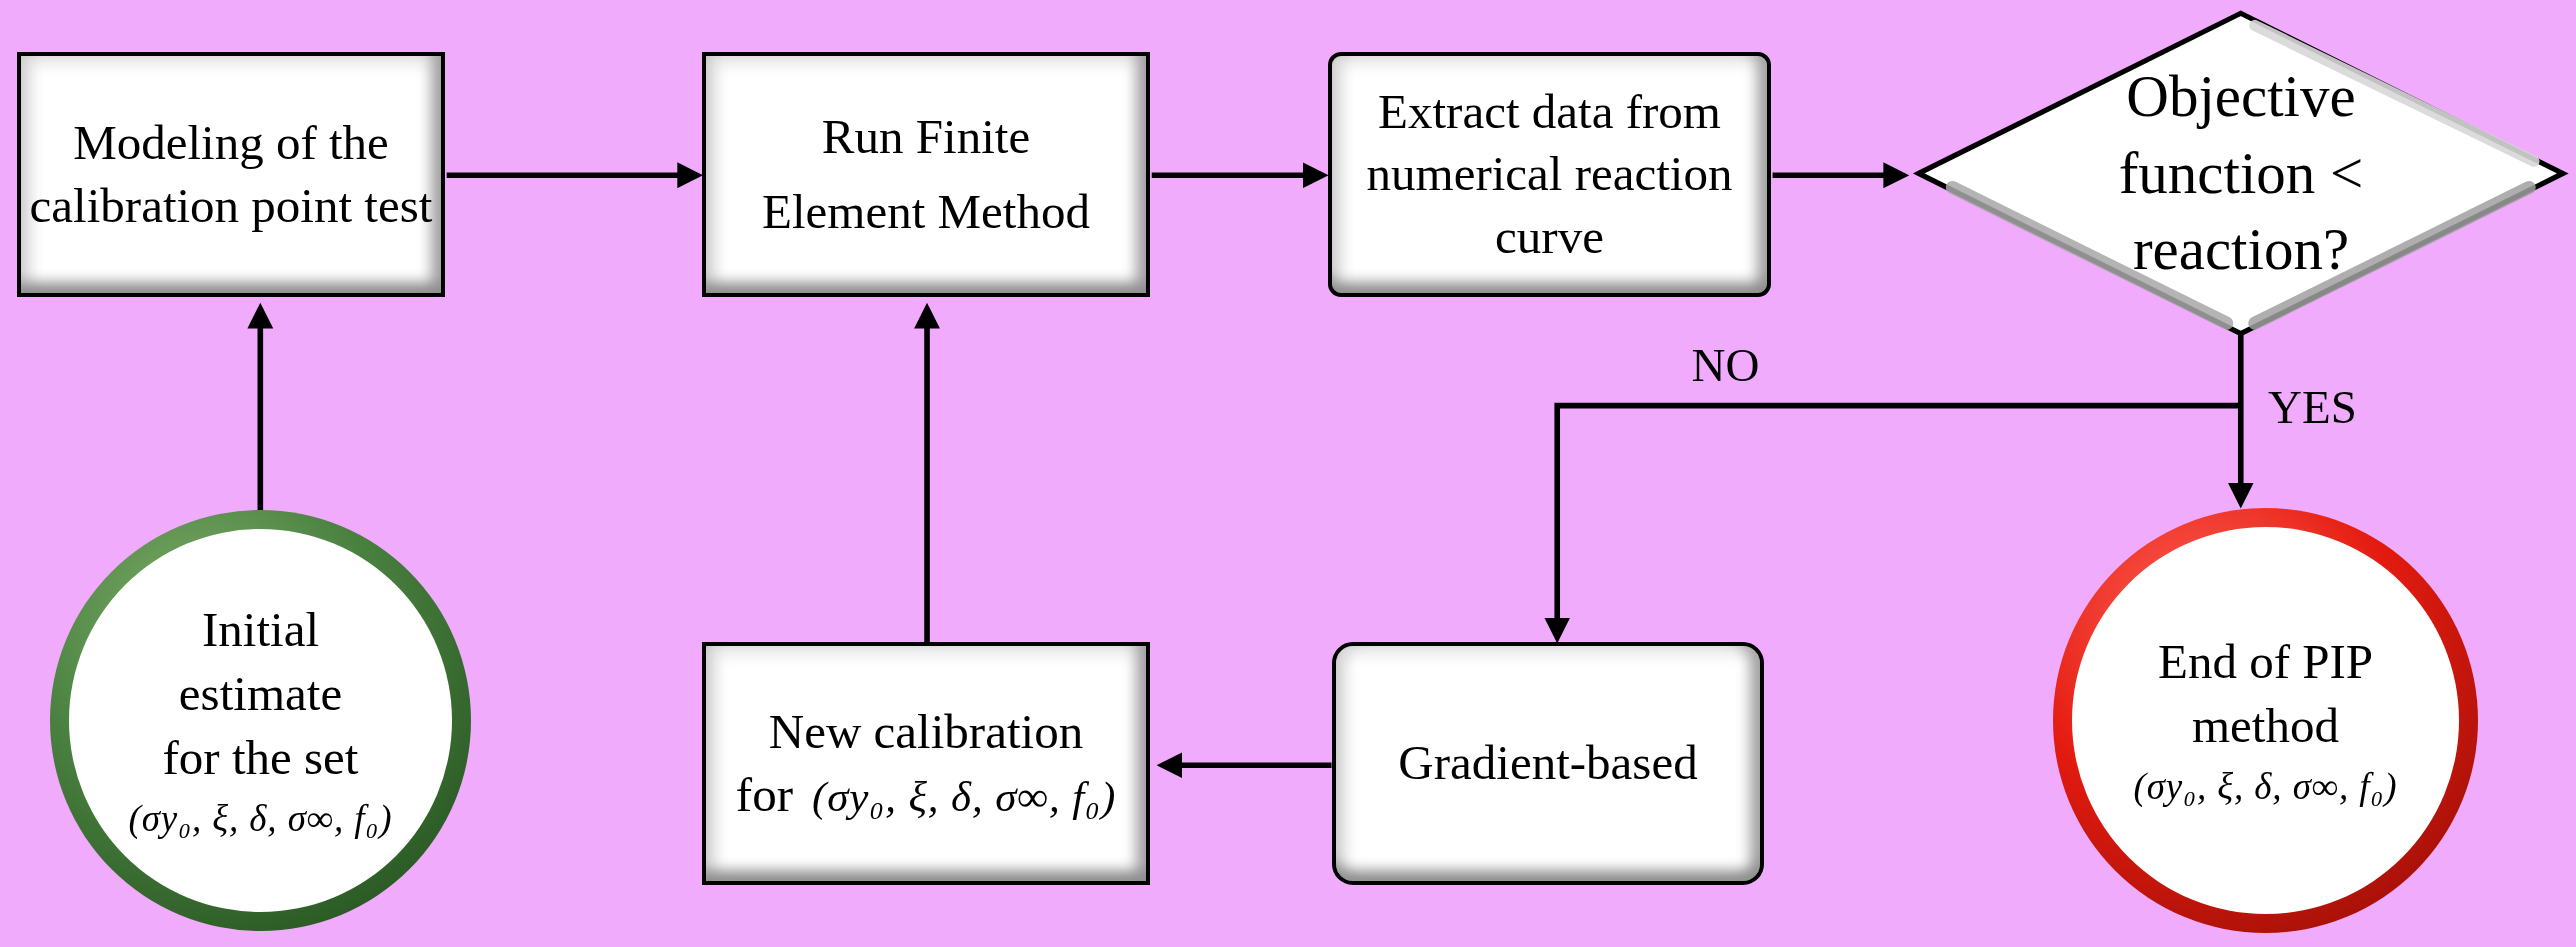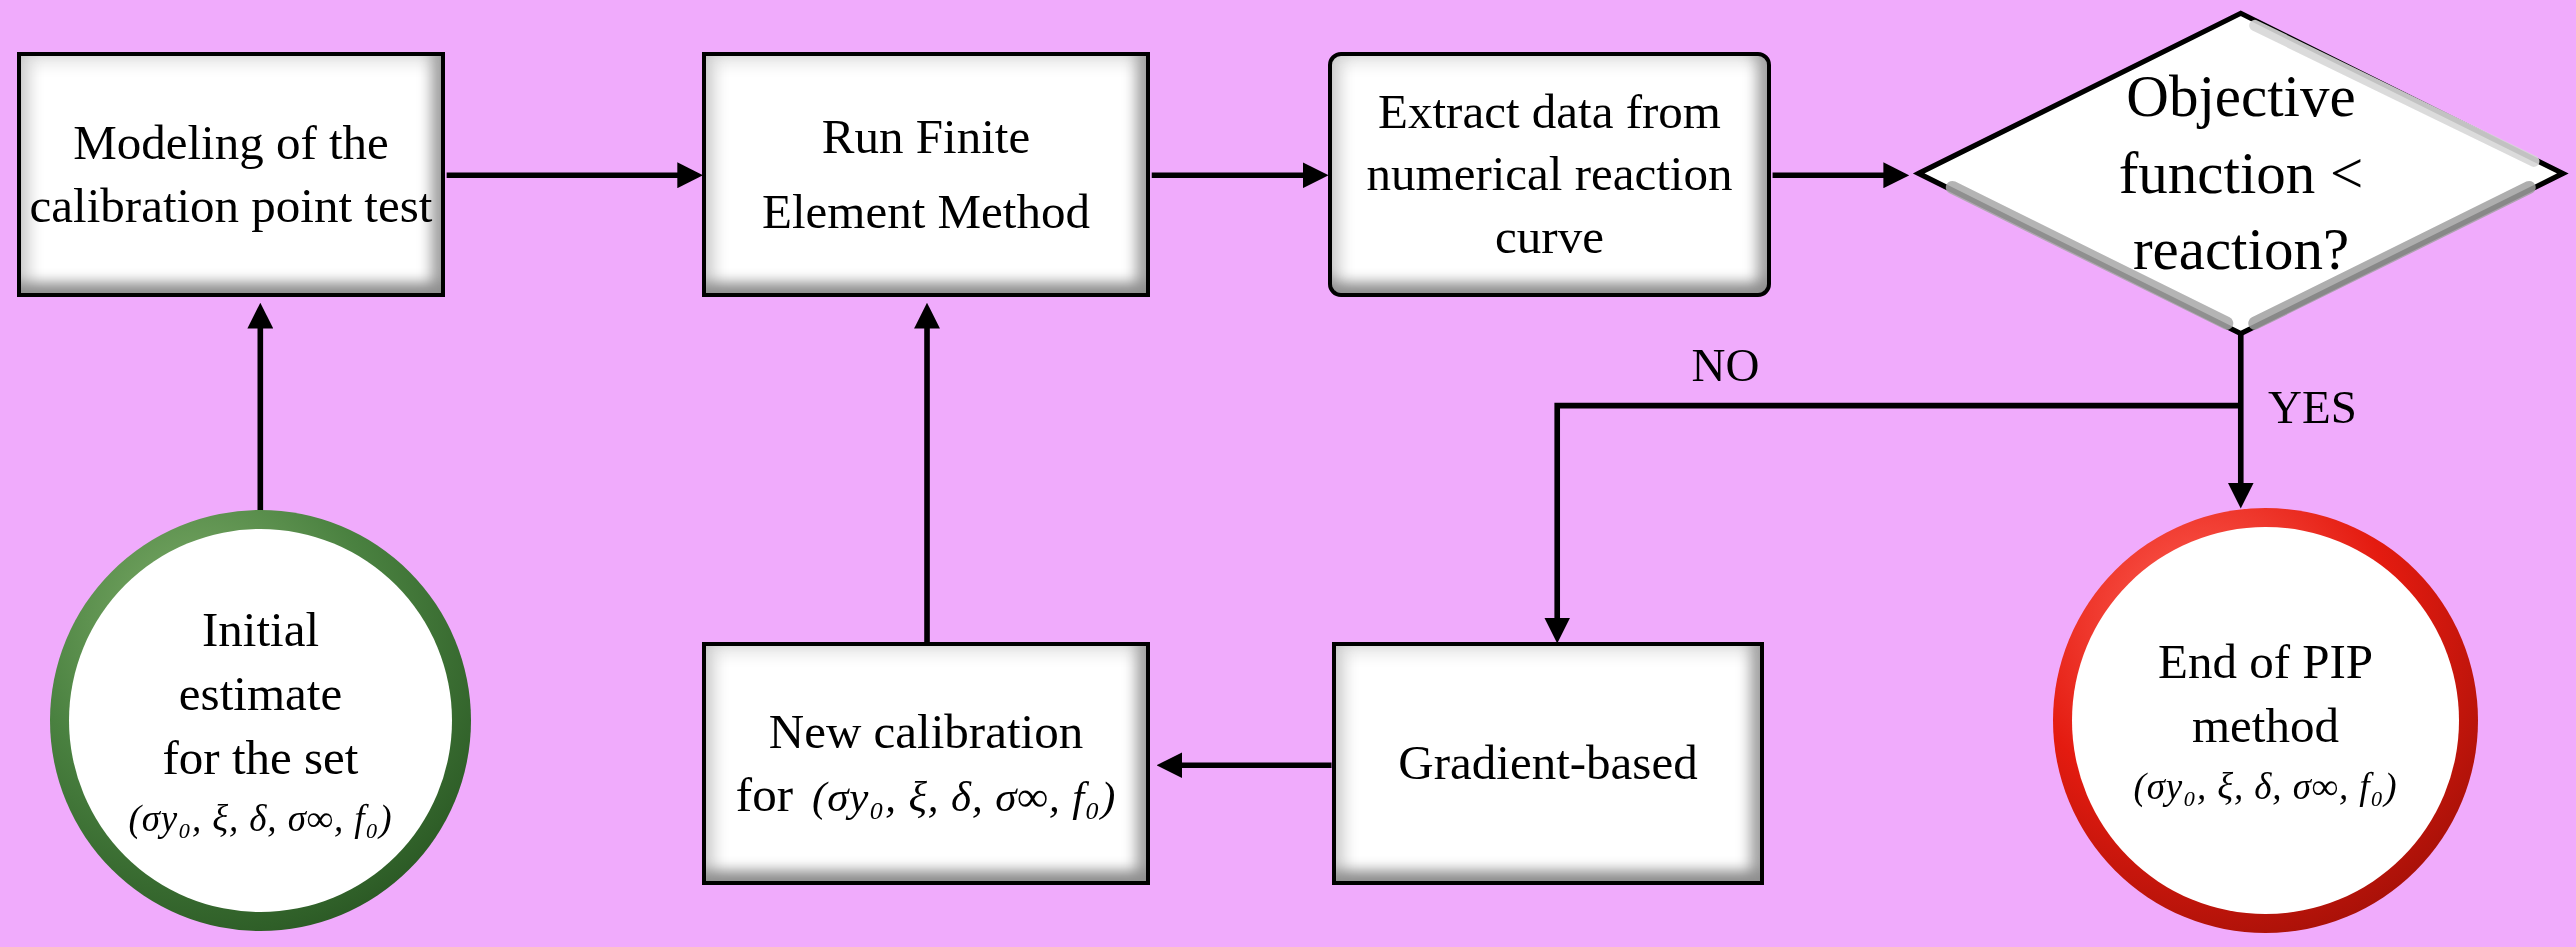--- a/index.html
+++ b/index.html
@@ -101,21 +101,21 @@
   </div>
 
   <div class="pbox" style="left:702px;top:642px;width:440px;height:235px;">
     <div>New calibration</div>
     <div class="row">
       <span>for</span>
       <span class="params-inline">(σy₀, ξ, δ, σ∞, f₀)</span>
     </div>
   </div>
 
-  <div class="pbox" style="left:1332px;top:642px;width:424px;height:235px;">
+  <div class="pbox" style="left:1332px;top:642px;width:424px;height:235px;border-radius:21px;">
     <div>Gradient-based</div>
   </div>
 
   <div class="diamond-text" style="left:1919px;top:13px;width:644px;height:320px;">
     <div>Objective</div>
     <div>function &lt;</div>
     <div>reaction?</div>
   </div>
 
   <div class="terminal start" style="left:50px;top:510px;width:421px;height:421px;">

